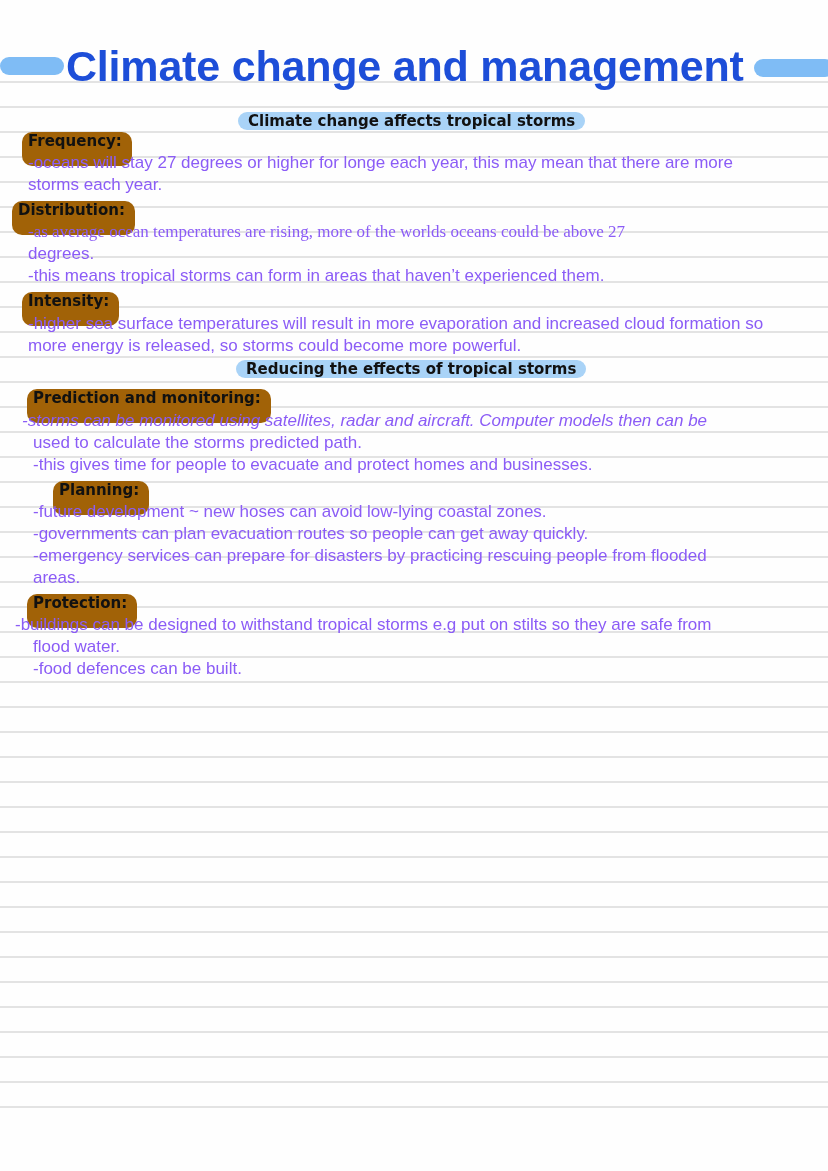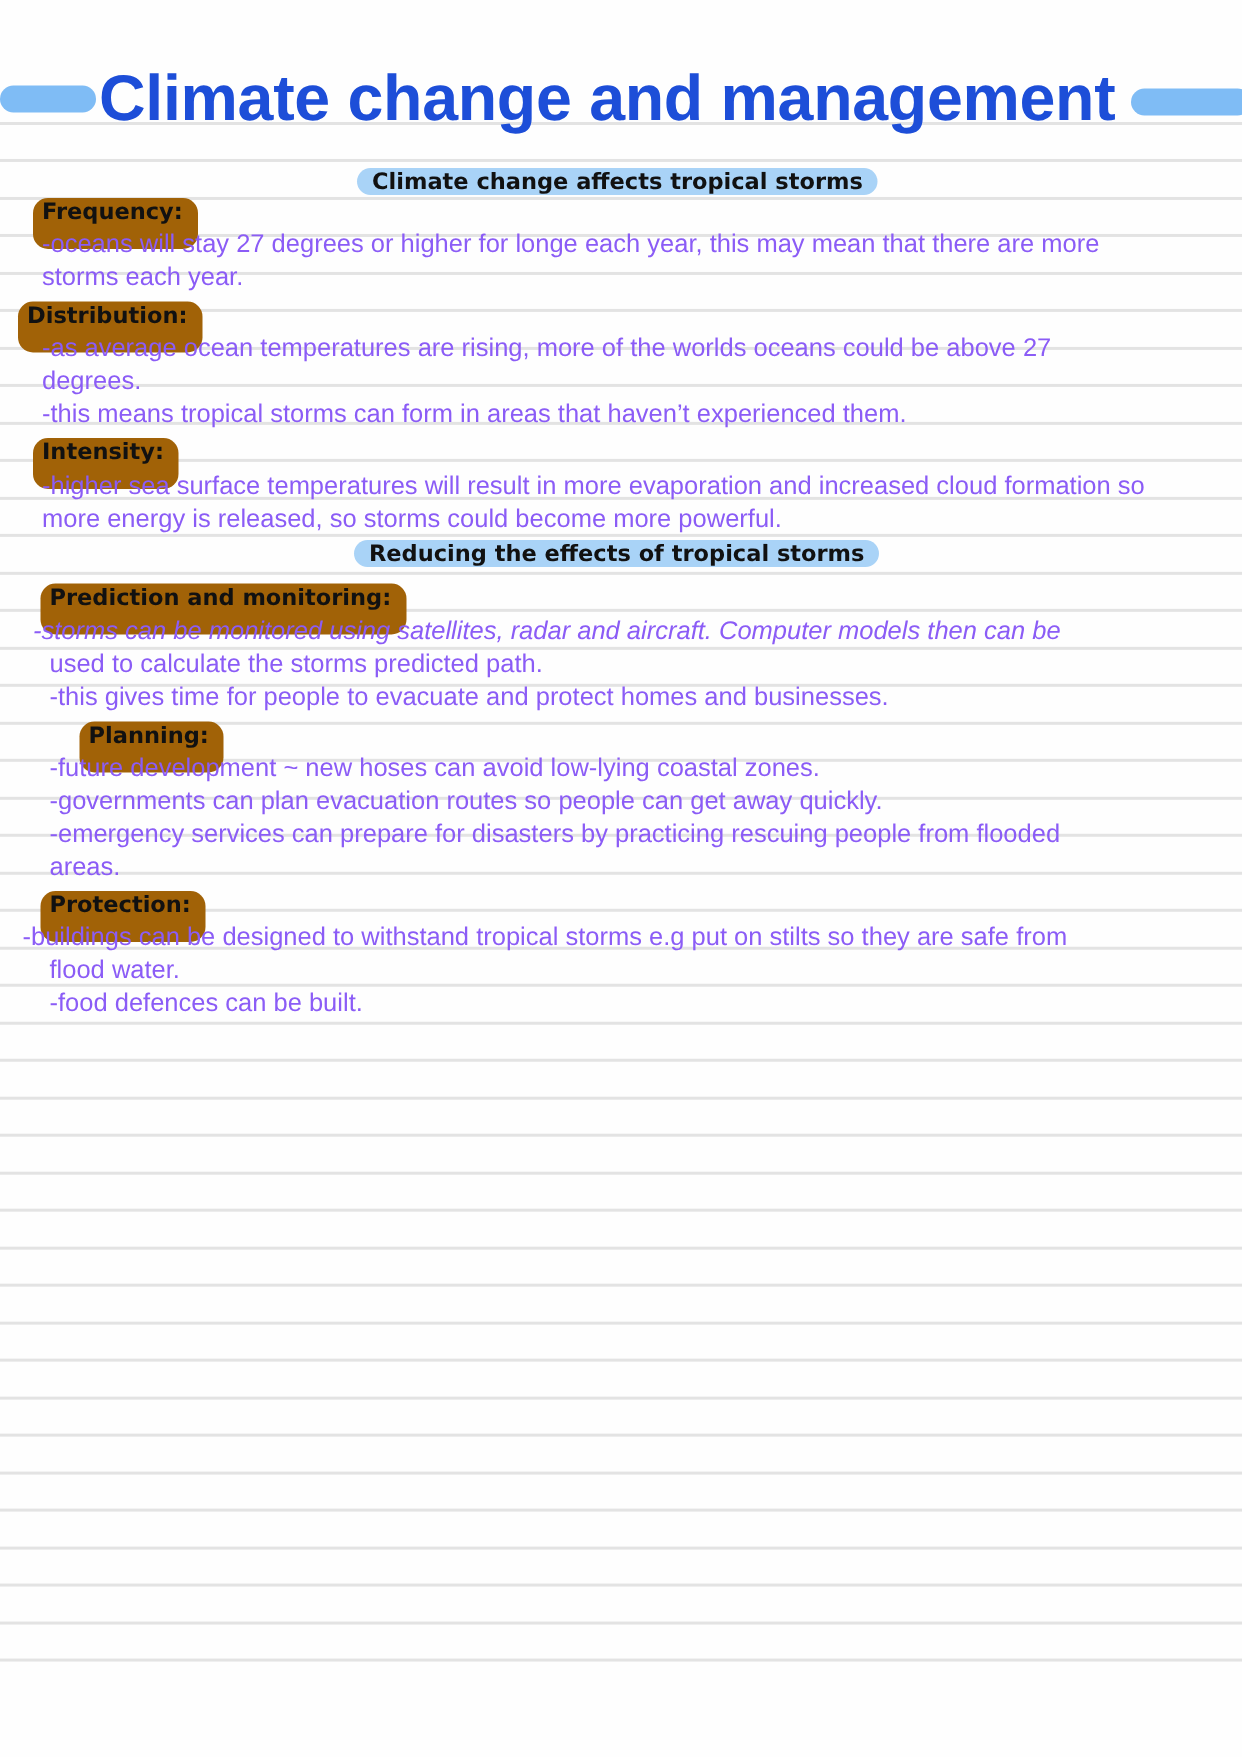--- a/index.html
+++ b/index.html
@@ -33,21 +33,21 @@
 
 <div class="heading" style="left:22px;top:131px;">
   <span class="hl">Frequency:</span>
 </div>
 <div class="line" style="left:28px;top:152px;">-oceans will stay 27 degrees or higher for longe each year, this may mean that there are more</div>
 <div class="line" style="left:28px;top:174px;">storms each year.</div>
 
 <div class="heading" style="left:12px;top:200px;">
   <span class="hl">Distribution:</span>
 </div>
-<div class="line" style="left:28px;top:221px;">-as average ocean temperatures are rising, more of the worlds oceans could be above 27</div>
+<div class="line" style="left:28px;top:221px;font-family:Liberation Serif, serif;">-as average ocean temperatures are rising, more of the worlds oceans could be above 27</div>
 <div class="line" style="left:28px;top:243px;">degrees.</div>
 <div class="line" style="left:28px;top:265px;">-this means tropical storms can form in areas that haven’t experienced them.</div>
 
 <div class="heading" style="left:22px;top:291px;">
   <span class="hl">Intensity:</span>
 </div>
 <div class="line" style="left:28px;top:313px;">-higher sea surface temperatures will result in more evaporation and increased cloud formation so</div>
 <div class="line" style="left:28px;top:335px;">more energy is released, so storms could become more powerful.</div>
 
 <div class="heading" style="left:236px;top:359px;">

